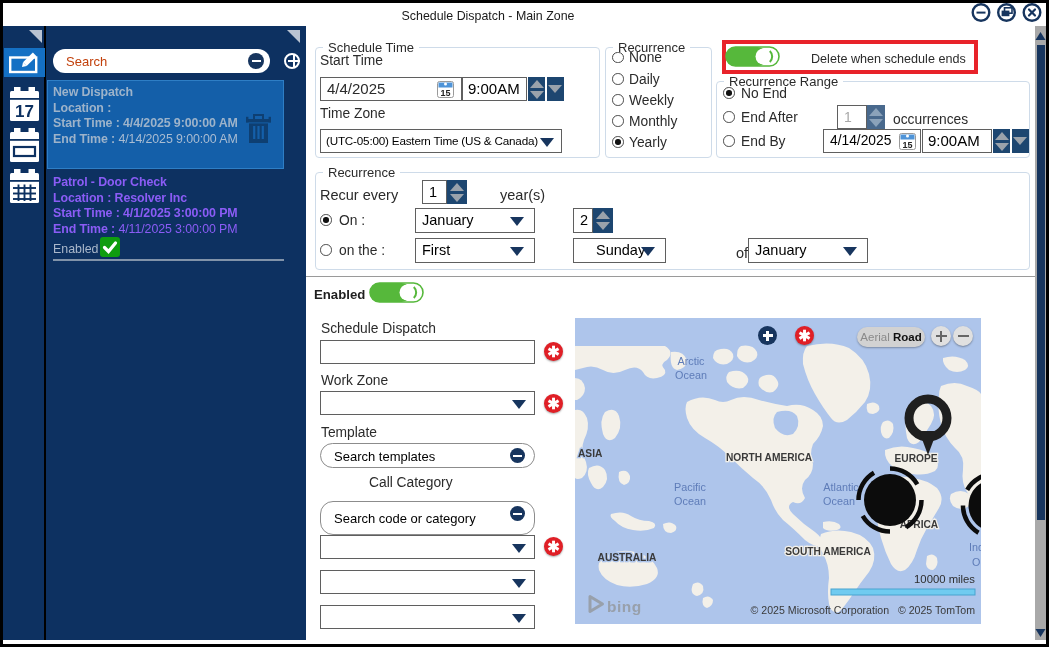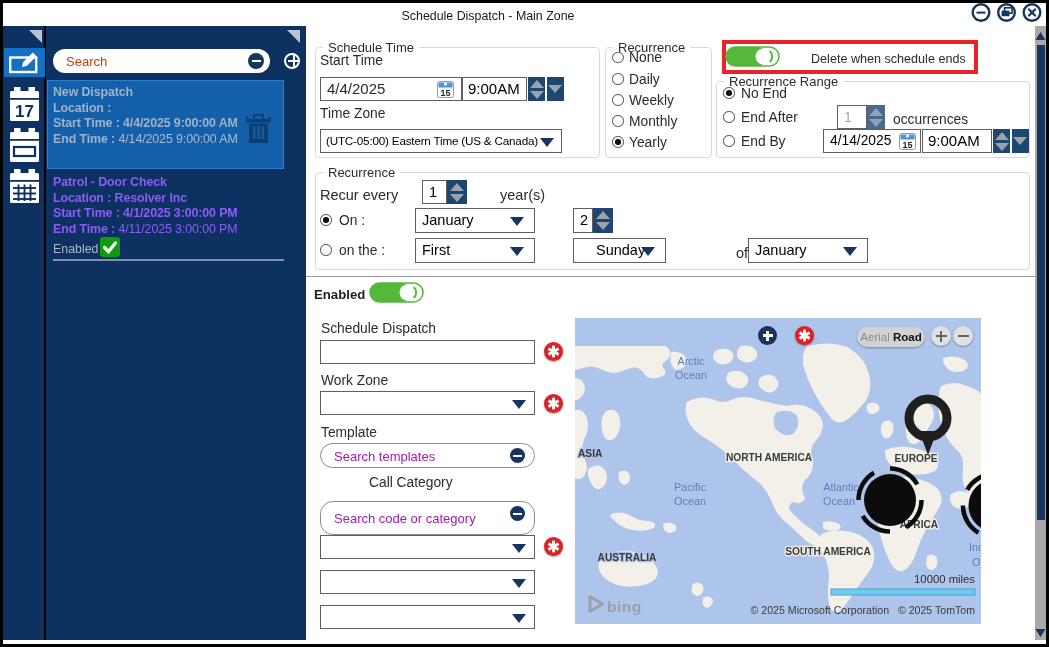--- a/index.html
+++ b/index.html
@@ -11,21 +11,21 @@
   .abs { position:absolute; }
   .lbl { position:absolute; font-size:13.8px; color:#2b2b2b; white-space:nowrap; }
   .inp { position:absolute; background:#fff; border:1px solid #5f5f5f; }
   .grp { position:absolute; border:1px solid #cedbe9; border-radius:4px; background:#fff; }
   .grp > .cap { position:absolute; top:-8px; left:7px; background:#fff; padding:0 5px; font-size:13px; color:#2b2b2b; white-space:nowrap; }
   .radio { position:absolute; width:11.5px; height:11.5px; border:1px solid #4a4a4a; border-radius:50%; background:#fff; }
   .radio.sel::after { content:""; position:absolute; left:2px; top:2px; width:5.5px; height:5.5px; background:#111; border-radius:50%; }
   .tri-dn { position:absolute; width:0; height:0; border-left:7px solid transparent; border-right:7px solid transparent; border-top:9px solid #17355e; }
   .ast { position:absolute; width:19px; height:19px; border-radius:50%; background:#e01f26; box-shadow:0 1px 2px rgba(0,0,0,.35); color:#fff; text-align:center; font-size:15px; font-weight:bold; line-height:20px; }
   .pill { position:absolute; background:#fff; border:1px solid #8c8c8c; border-radius:13px; }
-  .pill .ph { position:absolute; left:13px; top:50%; transform:translateY(-50%); color:#a21caf; font-size:13px; white-space:nowrap; }
+  .pill .ph { position:absolute; left:13px; top:50%; transform:translateY(-50%); color:#000000; font-size:13px; white-space:nowrap; }
   .mcirc { position:absolute; width:15px; height:15px; border-radius:50%; background:#17355e; }
   .mcirc::after { content:""; position:absolute; left:3px; top:6.5px; width:9px; height:2px; background:#fff; }
   .spin { position:absolute; background:#1d4670; }
   .spin .u { position:absolute; left:50%; transform:translateX(-50%); width:0; height:0; border-left:7px solid transparent; border-right:7px solid transparent; border-bottom:8px solid #9aa2ab; }
   .spin .d { position:absolute; left:50%; transform:translateX(-50%); width:0; height:0; border-left:7px solid transparent; border-right:7px solid transparent; border-top:8px solid #9aa2ab; }
 </style>
 </head>
 <body>
 <div id="win">
  <div id="inner">

